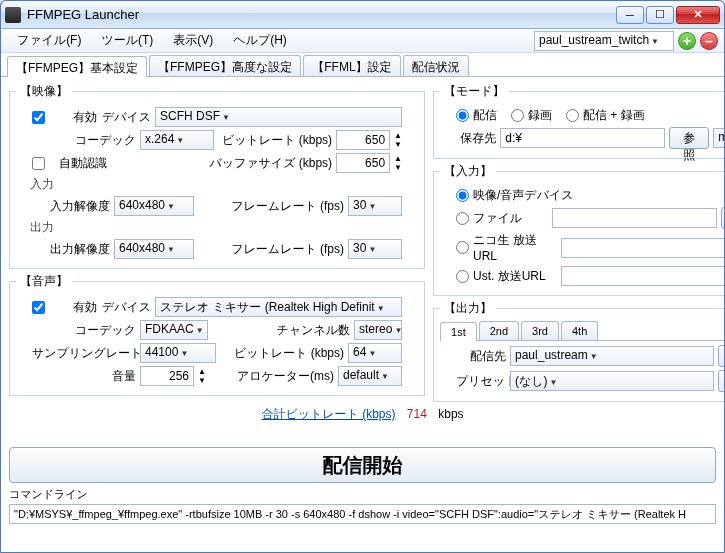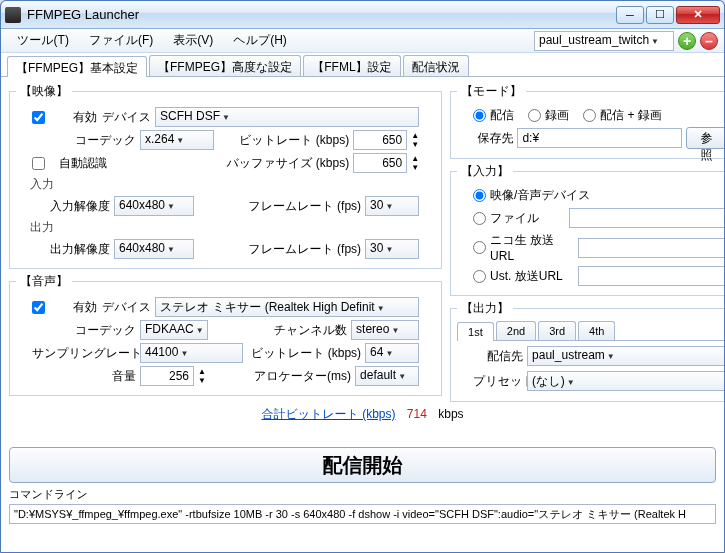--- a/index.html
+++ b/index.html
@@ -54,22 +54,22 @@
 <div class="window">
   <div class="titlebar">
     <div class="app-icon"></div>
     <div class="title">FFMPEG Launcher</div>
     <div class="win-btn">─</div>
     <div class="win-btn">☐</div>
     <div class="win-btn win-close">✕</div>
   </div>
 
   <div class="menubar">
+    <div class="menu-item">ファイル(F)</div>
     <div class="menu-item">ツール(T)</div>
-    <div class="menu-item">ファイル(F)</div>
     <div class="menu-item">表示(V)</div>
     <div class="menu-item">ヘルプ(H)</div>
     <div class="spacer"></div>
     <div class="profile-select"><span>paul_ustream_twitch</span><span class="arrow">▼</span></div>
     <div class="round-btn round-add">+</div>
     <div class="round-btn round-del">–</div>
   </div>
 
   <div class="tabstrip">
     <div class="tab active">【FFMPEG】基本設定</div>
@@ -129,25 +129,25 @@
             <input type="checkbox" class="chk" checked="" style="">
             <span class="lbl" style="width:44px">有効</span>
             <span class="lbl" style="width:50px">デバイス</span>
             <div class="sel" style="flex:1"><span>ステレオ ミキサー (Realtek High Definit</span><span class="arrow">▼</span></div>
           </div>
           <div class="row">
             <span class="lbl" style="width:104px">コーデック</span>
             <div class="sel" style="width:68px"><span>FDKAAC</span><span class="arrow">▼</span></div>
             <span style="flex:1"></span>
             <span class="lbl">チャンネル数</span>
-            <div class="sel" style="width:68px"><span>stereo</span><span class="arrow">▼</span></div>
+            <div class="sel" style="width:48px"><span>stereo</span><span class="arrow">▼</span></div>
           </div>
           <div class="row">
             <span class="lbl" style="width:104px">サンプリングレート(Hz)</span>
-            <div class="sel" style="width:103px"><span>44100</span><span class="arrow">▼</span></div>
+            <div class="sel" style="width:76px"><span>44100</span><span class="arrow">▼</span></div>
             <span style="flex:1"></span>
             <span class="lbl">ビットレート (kbps)</span>
             <div class="sel" style="width:54px"><span>64</span><span class="arrow">▼</span></div>
           </div>
           <div class="row">
             <span class="lbl" style="width:104px">音量</span>
             <input class="txt spin" value="256" style="">
             <span style="font-size:8px">▲<br>▼</span>
             <span style="flex:1"></span>
             <span class="lbl">アロケーター(ms)</span>

